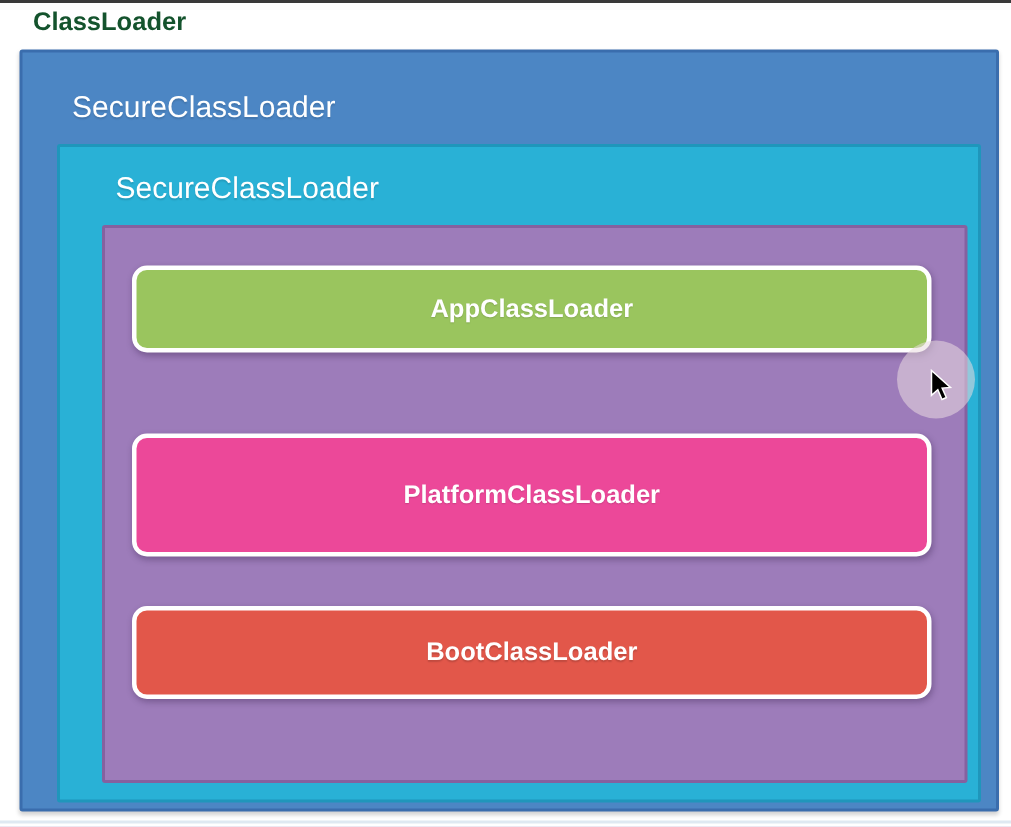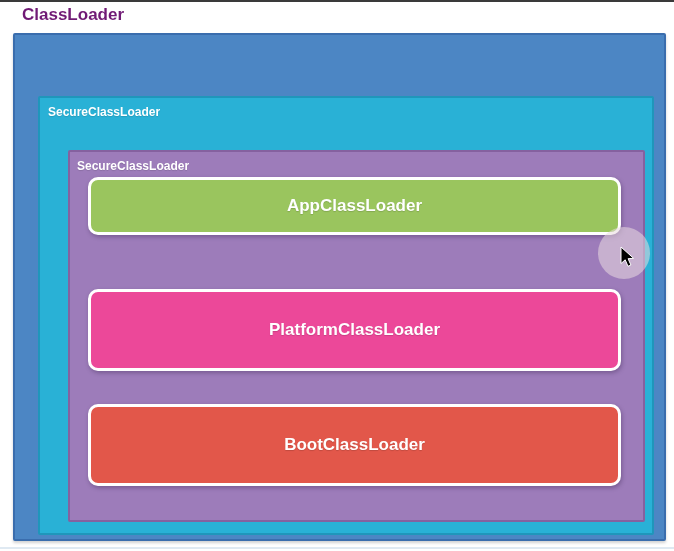--- a/index.html
+++ b/index.html
@@ -2,53 +2,53 @@
 <html><head>
 <meta charset="utf-8">
 <style>
   html,body{margin:0;padding:0;background:#fff;}
   .screen{
     position:relative;width:674px;height:551px;background:#ffffff;
     font-family:"Liberation Sans",sans-serif;overflow:hidden;
   }
   .top-edge{position:absolute;left:0;top:0;width:674px;height:2px;background:#3a3a3a;}
   .page-title{
-    position:absolute;left:22px;top:5px;font-size:17px;font-weight:600;color:#701a75;
+    position:absolute;left:22px;top:5px;font-size:17px;font-weight:600;color:#14532d;
   }
   .layer{position:absolute;box-sizing:border-box;}
   .layer-secure{
     left:13px;top:33px;width:653px;height:508px;
     background:#4c86c4;border:2px solid #3a6dad;border-radius:2px;
     box-shadow:0 2px 3px rgba(0,0,0,0.18);
   }
   .layer-builtin{
     left:38px;top:96px;width:616px;height:439px;
     background:#29b1d6;border:2px solid #1f96bb;border-radius:2px;
   }
   .layer-inner{
     left:68px;top:150px;width:577px;height:372px;
     background:#9d7cba;border:2px solid #85619f;border-radius:2px;
   }
   .layer-label{
-    position:absolute;color:#ffffff;font-size:12px;font-weight:bold;
-    text-shadow:0 1px 1px rgba(0,0,0,0.12);white-space:nowrap;margin-top:44px;
+    position:absolute;color:#ffffff;font-size:20px;font-weight:normal;
+    text-shadow:0 1px 1px rgba(0,0,0,0.12);white-space:nowrap;
   }
   .label-secure{left:48px;top:61px;}
   .label-builtin{left:77px;top:115px;}
   .loader{
     position:absolute;left:88px;width:533px;box-sizing:border-box;
     border:3px solid #ffffff;border-radius:10px;
     display:flex;align-items:center;justify-content:center;
     color:#ffffff;font-size:17px;font-weight:bold;
     box-shadow:1px 2px 4px rgba(50,30,70,0.35);
     text-shadow:0 1px 1px rgba(0,0,0,0.15);
   }
   .loader-app{top:177px;height:58px;background:#9ac55e;}
   .loader-platform{top:289px;height:82px;background:#ec4899;}
-  .loader-boot{top:404px;height:82px;background:#e2574a;}
+  .loader-boot{top:404px;height:62px;background:#e2574a;}
   .click-highlight{
     position:absolute;left:598px;top:227px;width:52px;height:52px;border-radius:50%;
     background:rgba(234,219,224,0.55);z-index:5;
   }
   .pointer-cursor{position:absolute;left:619px;top:246px;z-index:6;}
   .bottom-divider{position:absolute;left:0;top:547px;width:674px;height:2px;background:#dfe9f2;}
 </style>
 </head>
 <body>
 

